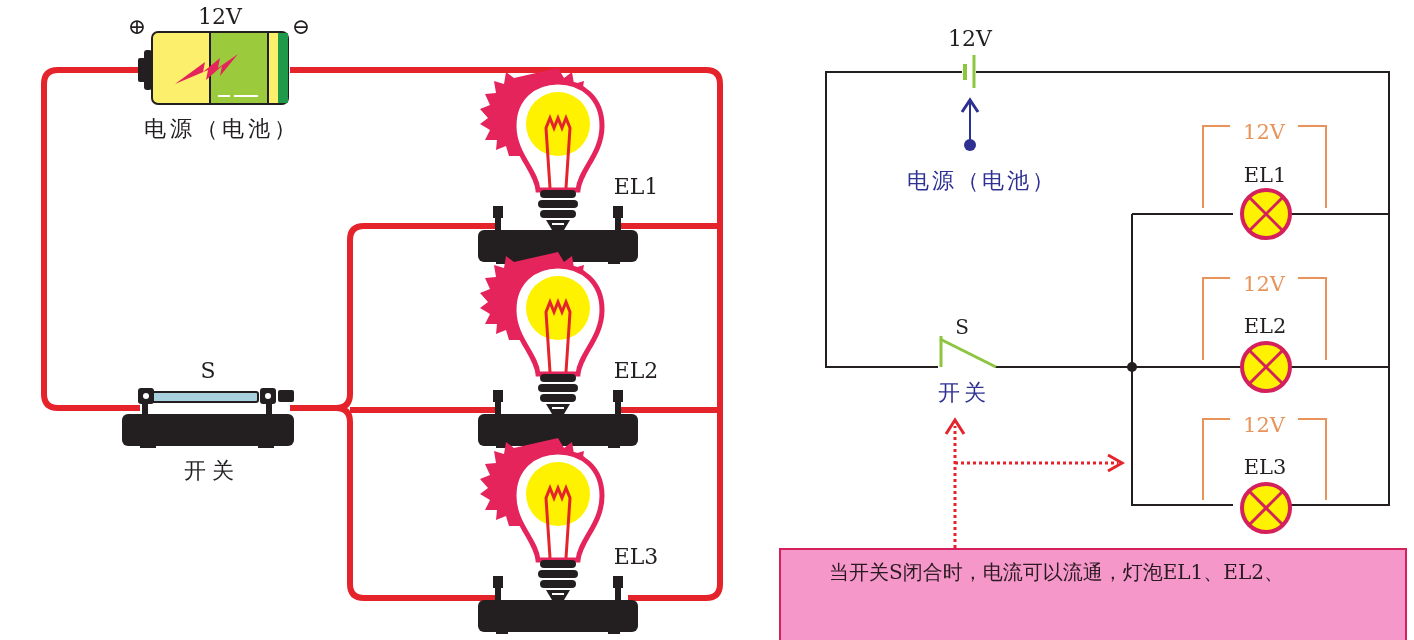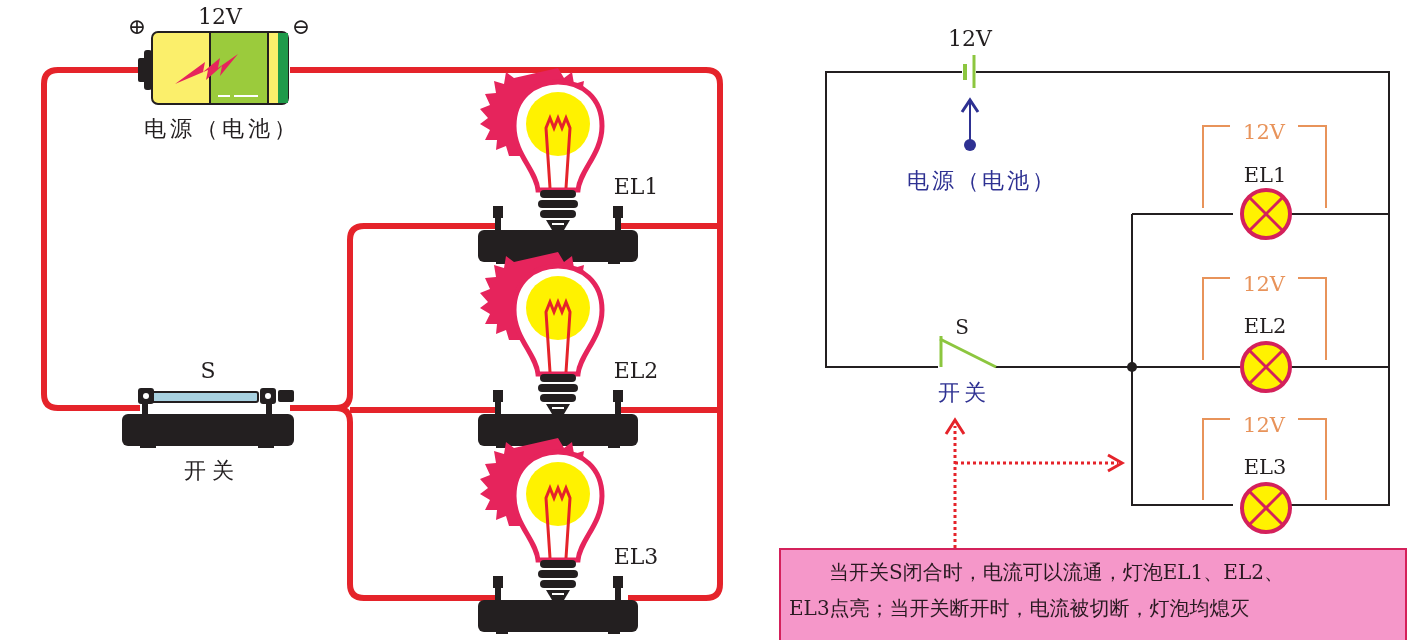--- a/index.html
+++ b/index.html
@@ -169,14 +169,13 @@
       <line x1="955" y1="548" x2="955" y2="426" stroke="#e5232a" stroke-width="3" stroke-dasharray="3,3"></line>
       <path d="M946,434 L955,420 L964,434" fill="none" stroke="#e5232a" stroke-width="3"></path>
       <line x1="955" y1="463" x2="1118" y2="463" stroke="#e5232a" stroke-width="3" stroke-dasharray="3,3"></line>
       <path d="M1108,455 L1122,463 L1108,471" fill="none" stroke="#e5232a" stroke-width="3"></path>
     </g>
   </g>
 </svg>
 
 <div class="note">
   <span class="l1">当开关S闭合时，电流可以流通，灯泡EL1、EL2、</span>
-  <span class="l2">EL3点亮；当开关断开时，电流被切断，灯泡均熄灭</span>
 </div>
 
 </body></html>

